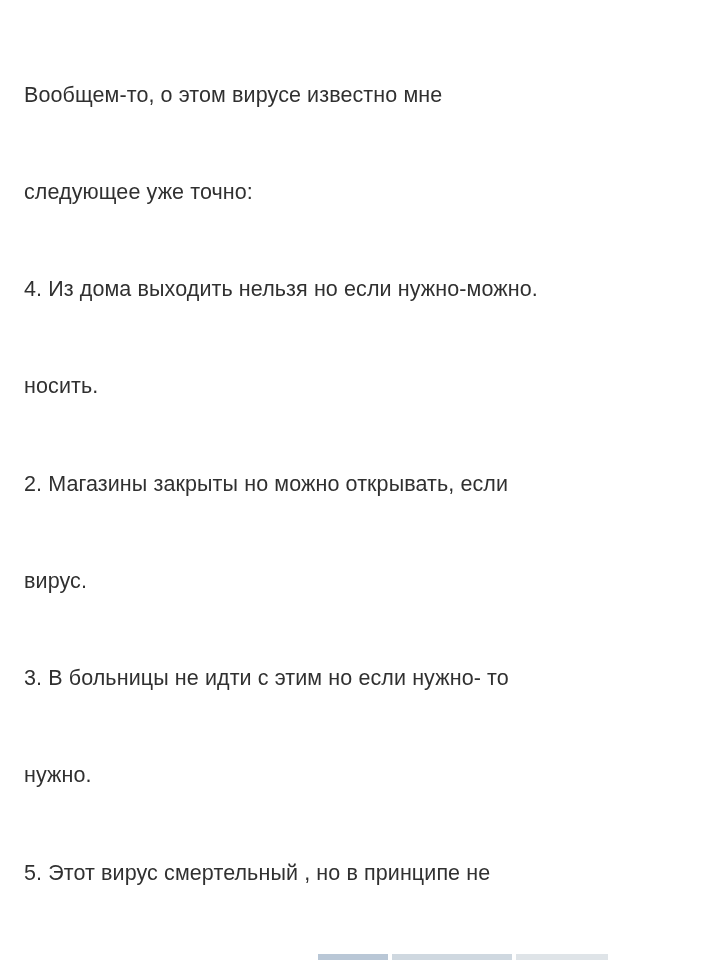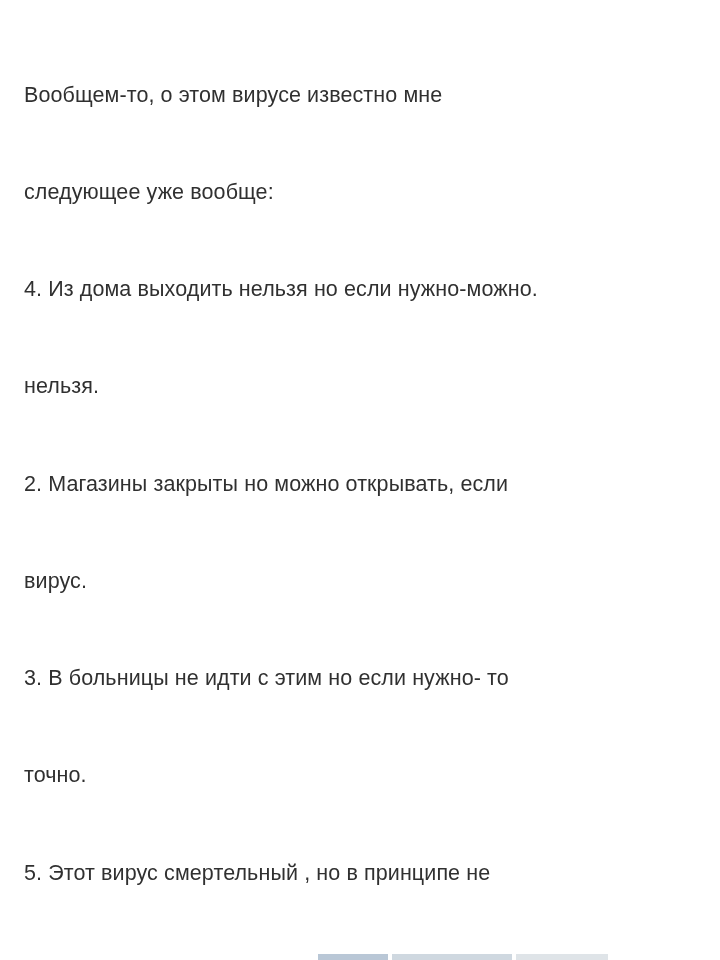--- a/index.html
+++ b/index.html
@@ -51,27 +51,27 @@
   .seg-a { left: 318px; width: 70px; background: #b9c7d6; }
   .seg-b { left: 392px; width: 120px; background: #cfd8e0; }
   .seg-c { left: 516px; width: 92px; background: #dfe4e8; }
 </style>
 </head>
 <body>
 
 <div class="page">
   <div class="text-block">
     <span class="line">Вообщем-то, о этом вирусе известно мне</span>
-    <span class="line">следующее уже вообще:</span>
+    <span class="line">следующее уже точно:</span>
     <span class="line">4. Из дома выходить нельзя но если нужно-можно.</span>
-    <span class="line">нельзя.</span>
+    <span class="line">носить.</span>
     <span class="line">2. Магазины закрыты но можно открывать, если</span>
     <span class="line">вирус.</span>
     <span class="line">3. В больницы не идти с этим но если нужно- то</span>
-    <span class="line">точно.</span>
+    <span class="line">нужно.</span>
     <span class="line">5. Этот вирус смертельный , но в принципе не</span>
     
     
     
     
     
     
     
     
     

